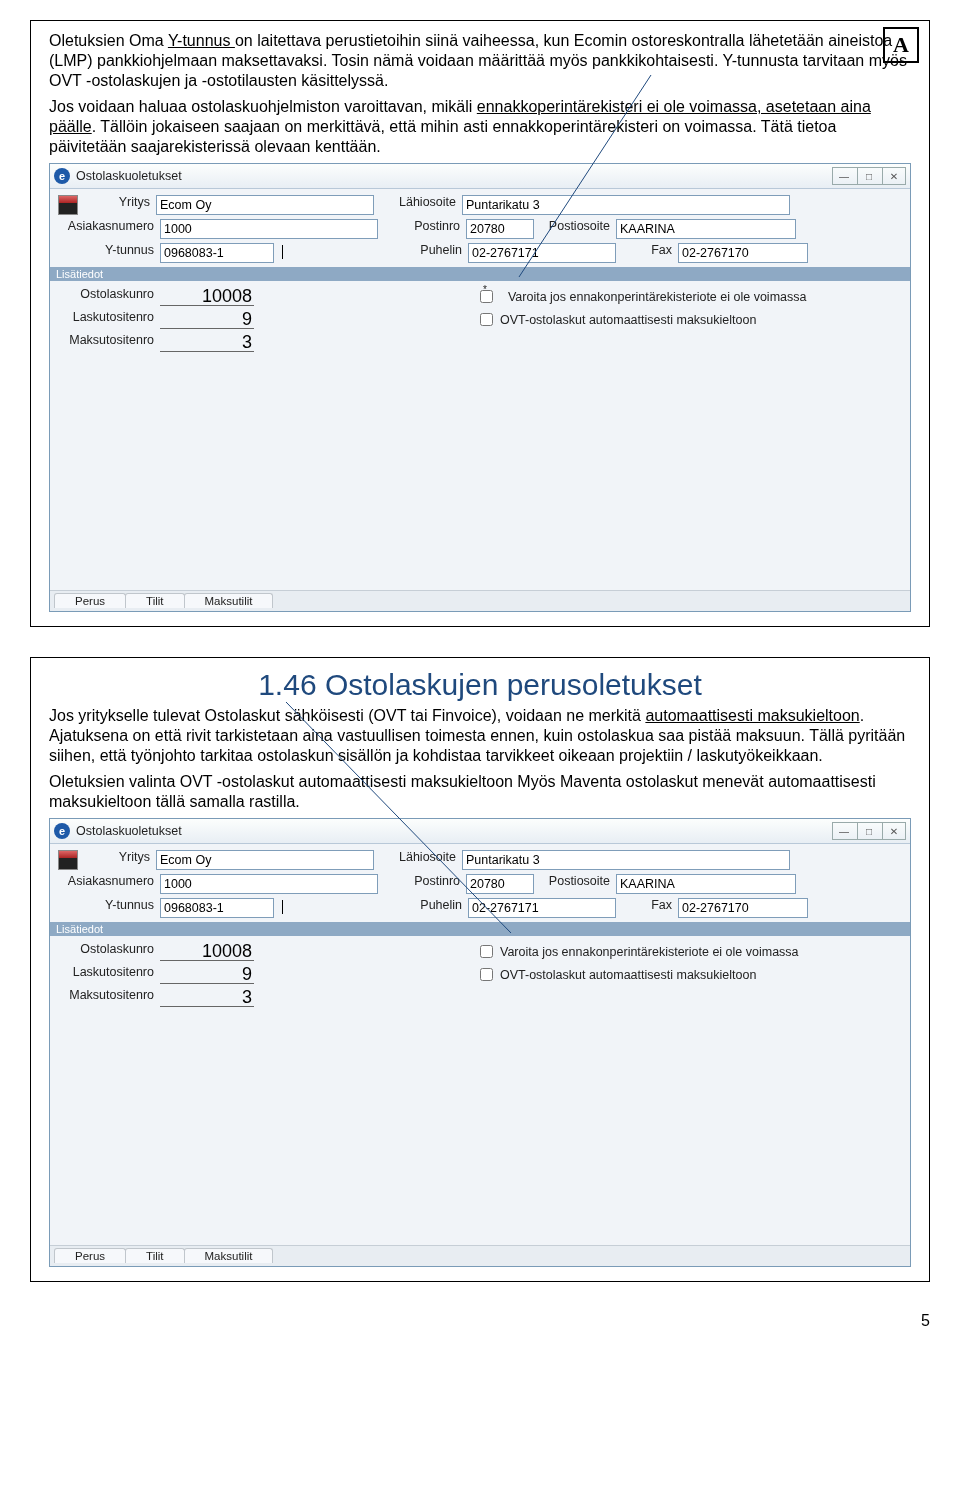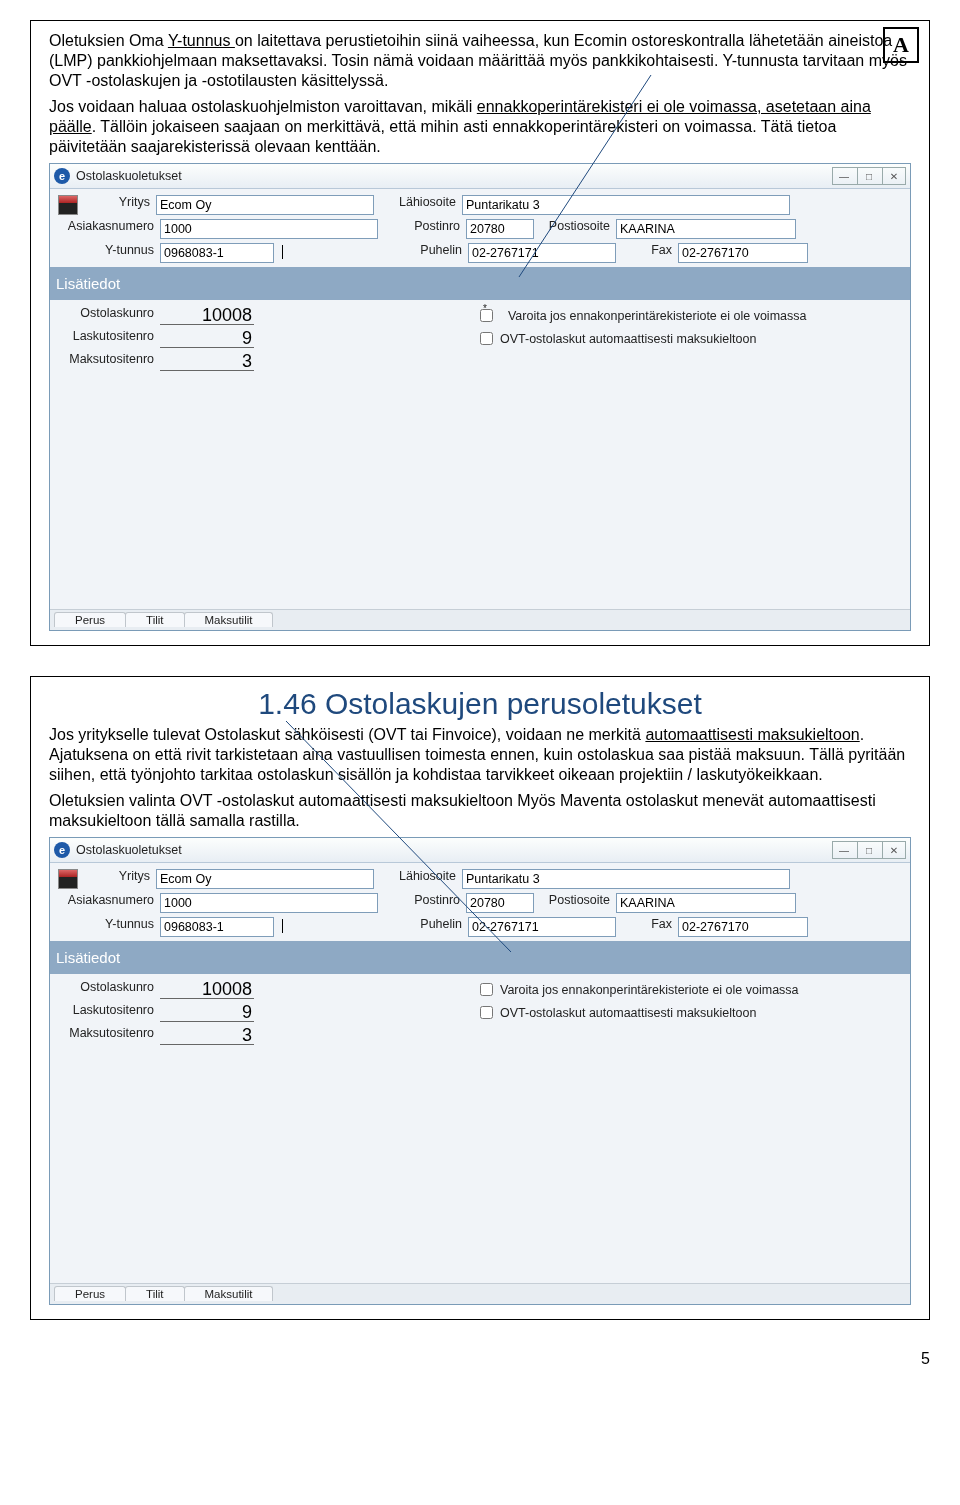--- a/index.html
+++ b/index.html
@@ -69,21 +69,21 @@
   .lab.m { width:76px; }
   input.txt {
     font-family:inherit; font-size:12.5px;
     height:18px; padding:0 3px;
     border:1px solid #7f9db9;
     background:#fff;
   }
   .diskicon { width:18px;height:18px;border:1px solid #888;background:linear-gradient(#d66,#a22 40%,#222 40%);margin-right:6px;}
   .sectionbar {
     background:#8ea9c4; color:#fff;
-    font-size:15px; padding:8px 6px; margin:4px -8px 6px -8px;
+    font-size:11px; padding:1px 6px; margin:4px -8px 6px -8px;
   }
   .numbox {
     border:none; border-bottom:1px solid #666;
     background:transparent; text-align:right;
     width:90px; height:16px; font-size:18px;
   }
   .chk { display:flex; align-items:center; gap:4px; }
   .chk input { width:13px;height:13px; }
   .blank { height:230px; background:#f1f4f8; }
   .tabs { display:flex; background:#e8edf2; border-top:1px solid #c6ced6; padding:2px 4px 3px 4px; gap:0;}

